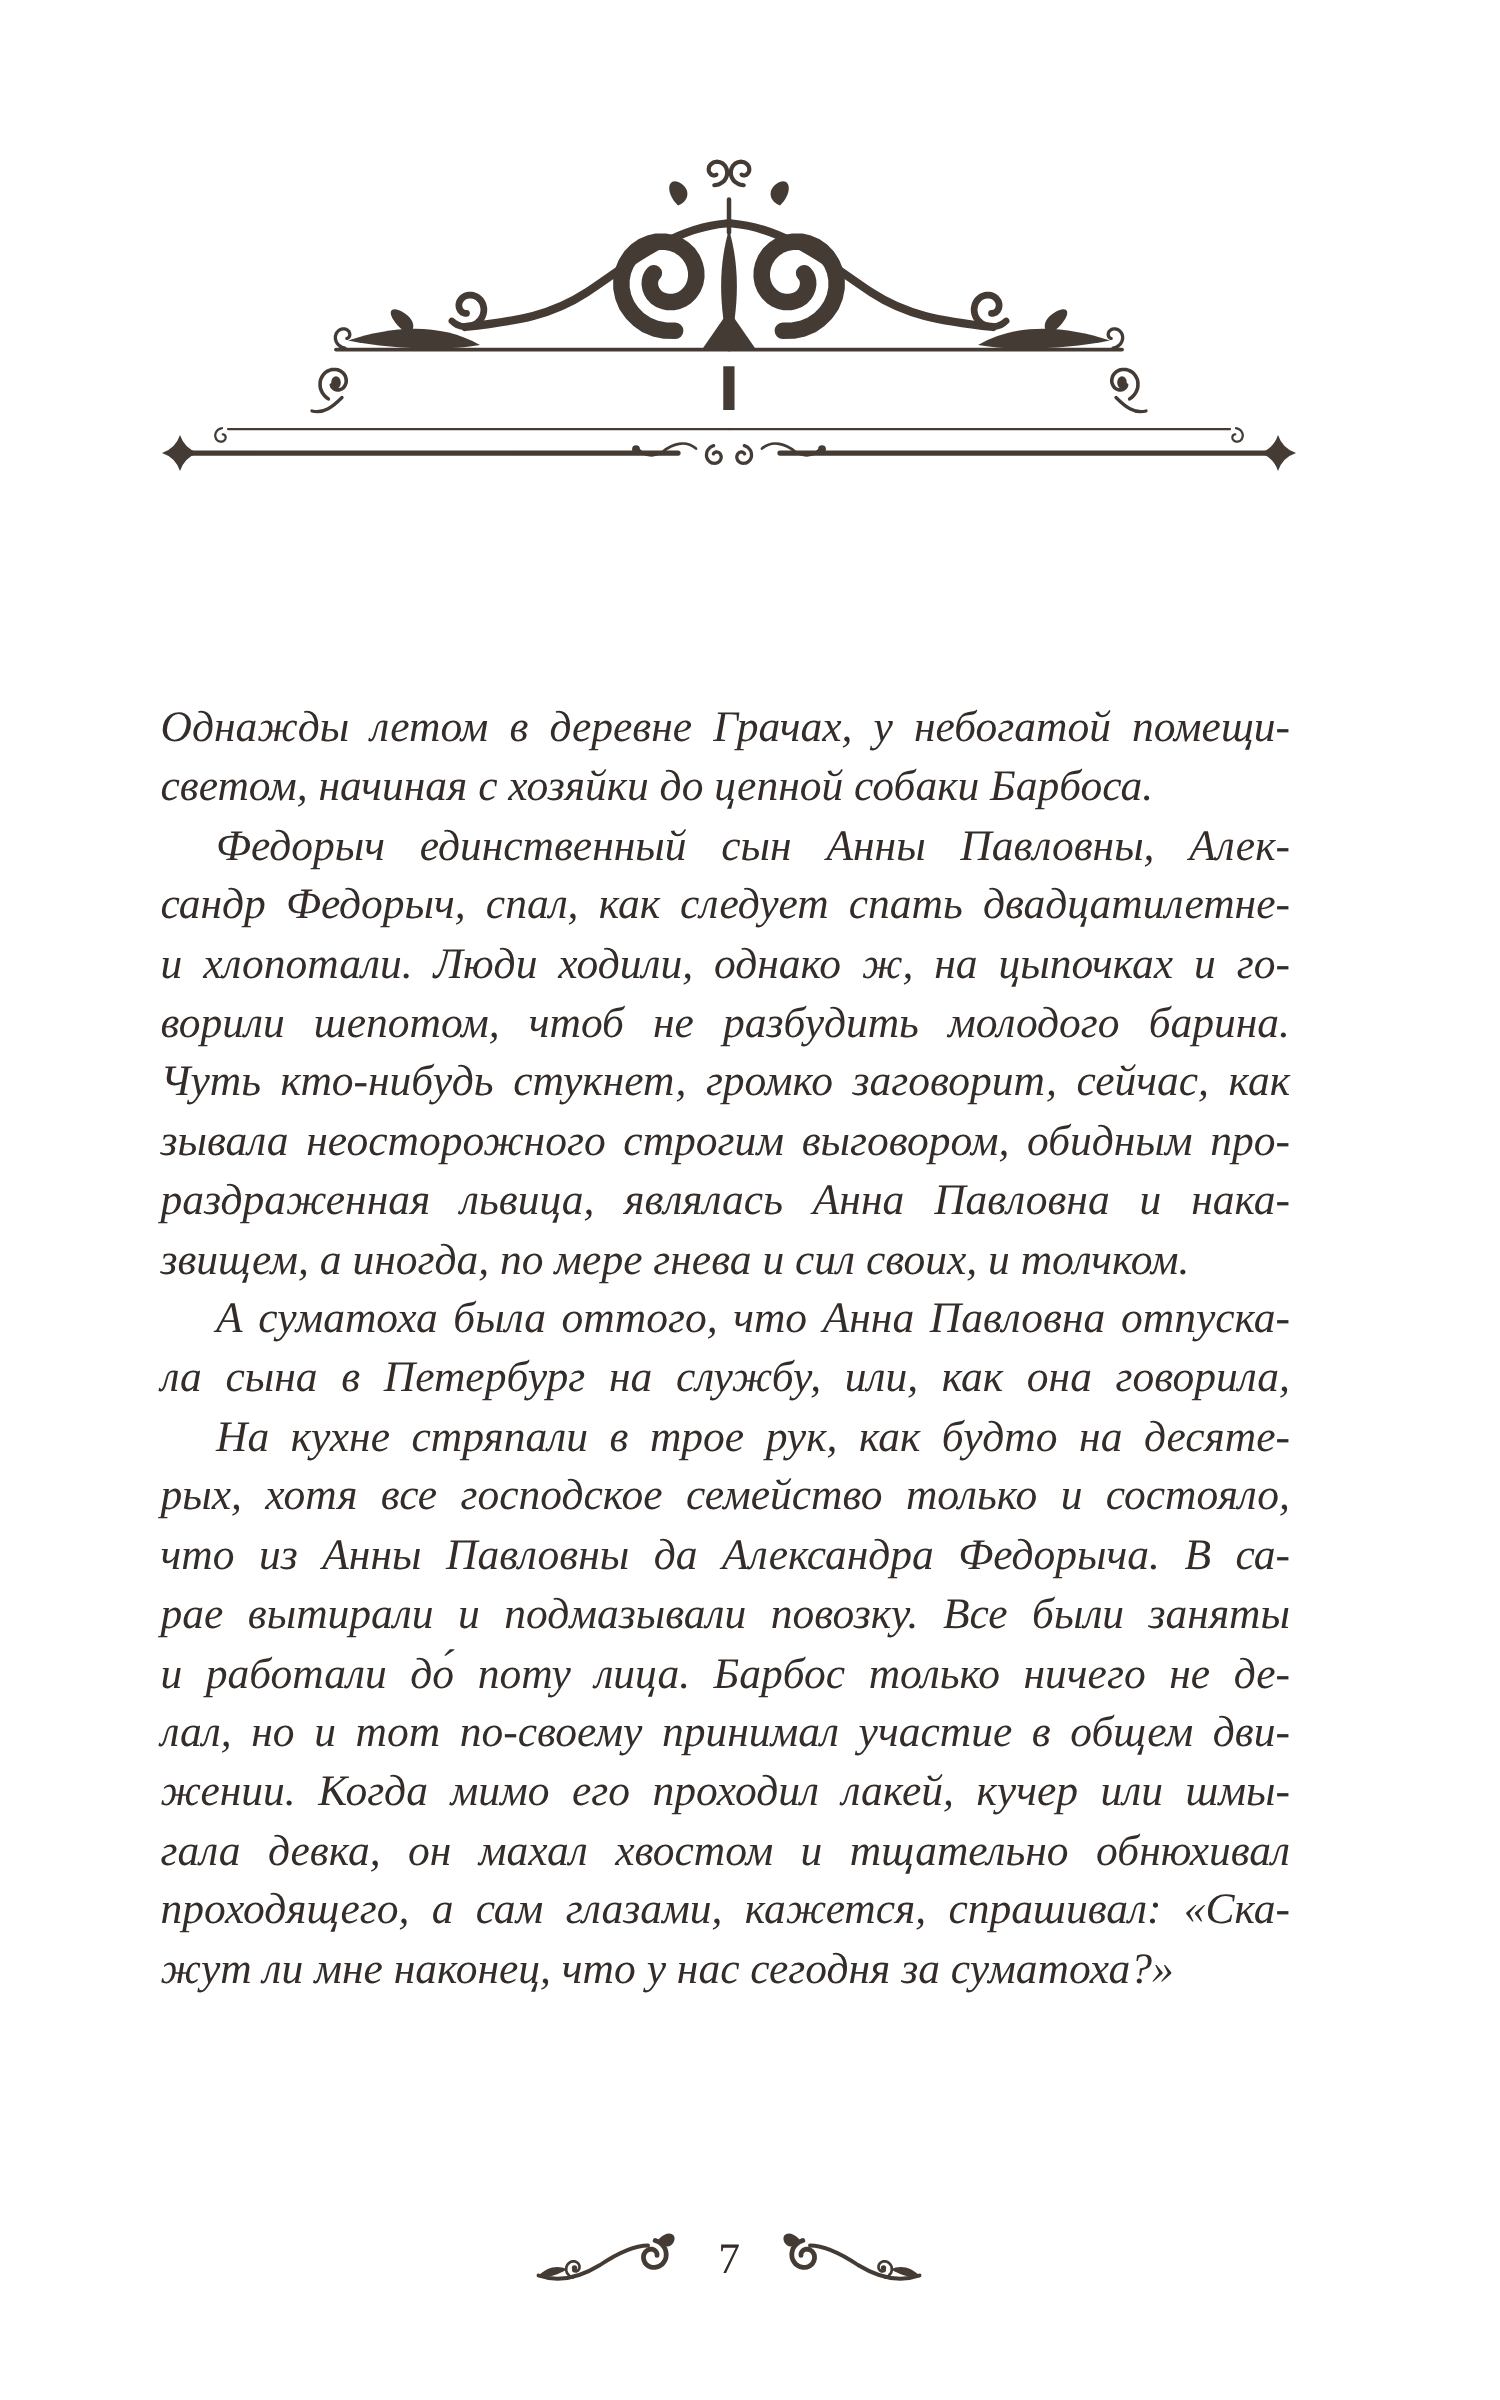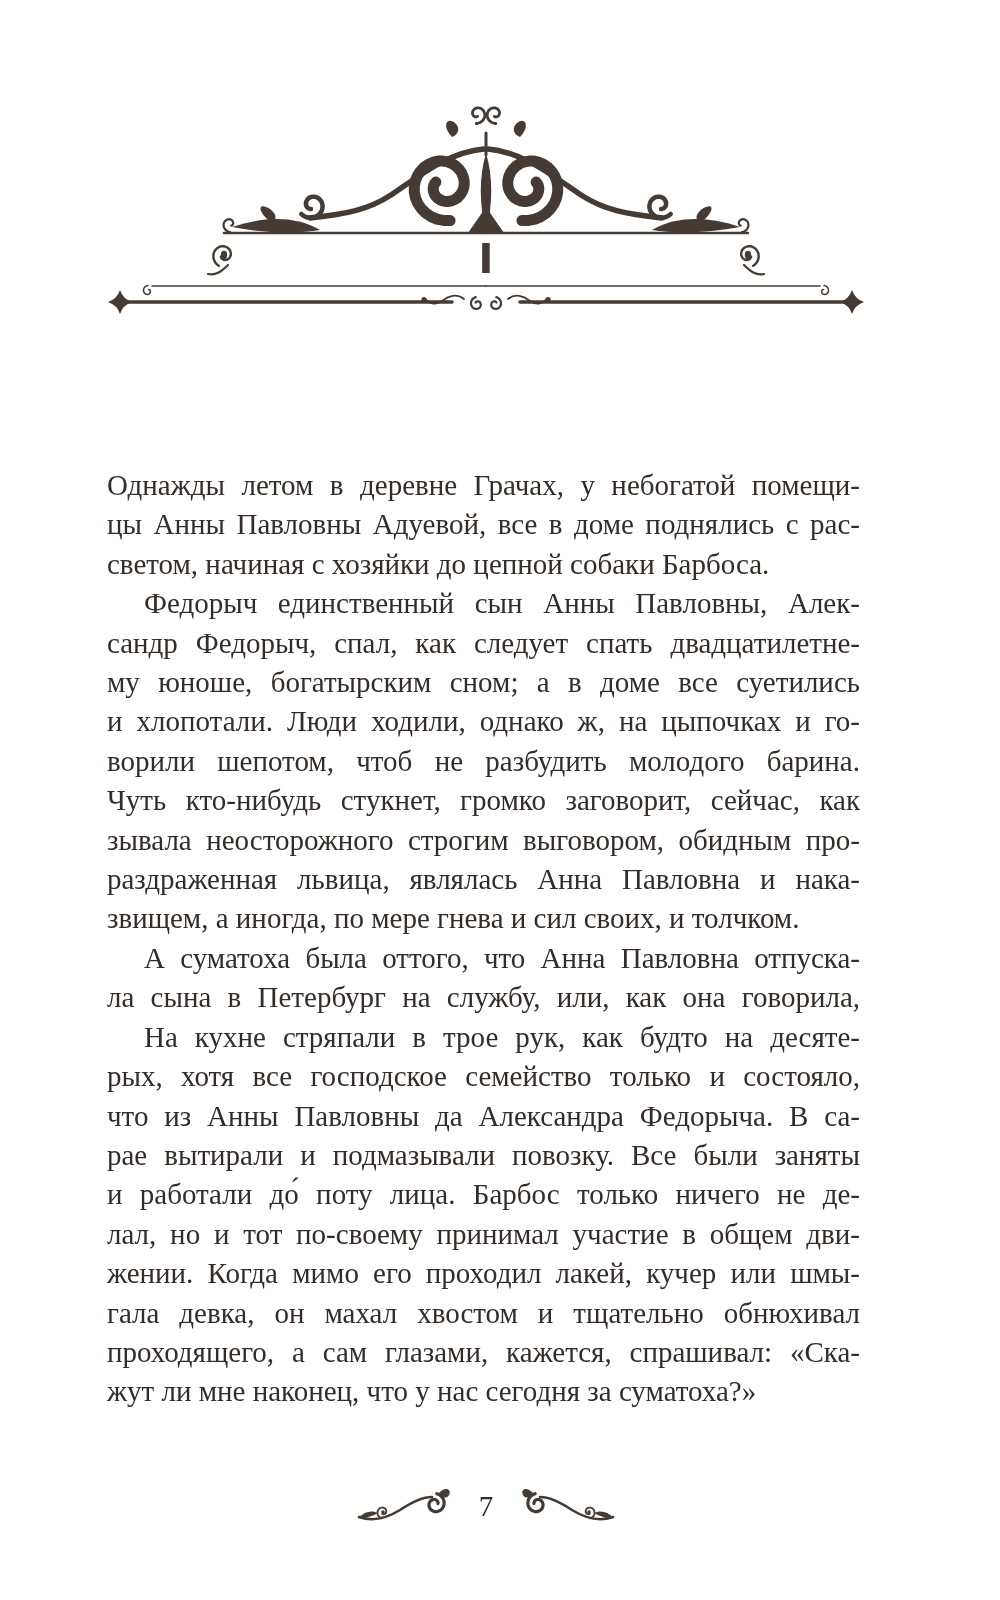--- a/index.html
+++ b/index.html
@@ -23,20 +23,21 @@
     font-weight:bold;
     font-size:40px;
     text-anchor:middle;
   }
   
   .textblock{
     position:absolute;left:107px;top:466px;width:753px;
     font-size:29px;line-height:39.4px;
     color:var(--ink);
     hyphens:none;
+    font-style:italic;
   }
   .para{margin:0;}
   .ln{text-align:justify;text-align-last:justify;}
   .ln.end{text-align-last:left;}
   .ln.indent{text-indent:37px;}
   
   .footer{
     position:absolute;left:0;top:1484px;width:972px;
     display:flex;align-items:center;justify-content:center;gap:16px;
   }
@@ -87,27 +88,25 @@
       <path class="st" stroke-width="3" d="M390,48 L390,70"></path>
       <path class="fi" d="M390,68 C397,92 397,118 390,148 C383,118 383,92 390,68 Z"></path>
       <path class="fi" d="M372,148 L408,148 L390,122 Z"></path>
     </g>
     <text class="chapter" x="390" y="188">I</text>
   </svg>
 
   <div class="textblock">
     <div class="para">
       <div class="ln">Однажды летом в деревне Грачах, у небогатой помещи-</div>
-      <div class="ln">цы Анны Павловны Адуевой, все в доме поднялись с рас-</div>
       <div class="ln end">светом, начиная с хозяйки до цепной собаки Барбоса.</div>
     </div>
     <div class="para">
       <div class="ln indent">Федорыч единственный сын Анны Павловны, Алек-</div>
       <div class="ln">сандр Федорыч, спал, как следует спать двадцатилетне-</div>
-      <div class="ln">му юноше, богатырским сном; а в доме все суетились</div>
       <div class="ln">и хлопотали. Люди ходили, однако ж, на цыпочках и го-</div>
       <div class="ln">ворили шепотом, чтоб не разбудить молодого барина.</div>
       <div class="ln">Чуть кто-нибудь стукнет, громко заговорит, сейчас, как</div>
       <div class="ln">зывала неосторожного строгим выговором, обидным про-</div>
       <div class="ln">раздраженная львица, являлась Анна Павловна и нака-</div>
       <div class="ln end">звищем, а иногда, по мере гнева и сил своих, и толчком.</div>
     </div>
     <div class="para">
       <div class="ln indent">А суматоха была оттого, что Анна Павловна отпуска-</div>
       <div class="ln">ла сына в Петербург на службу, или, как она говорила,</div>

